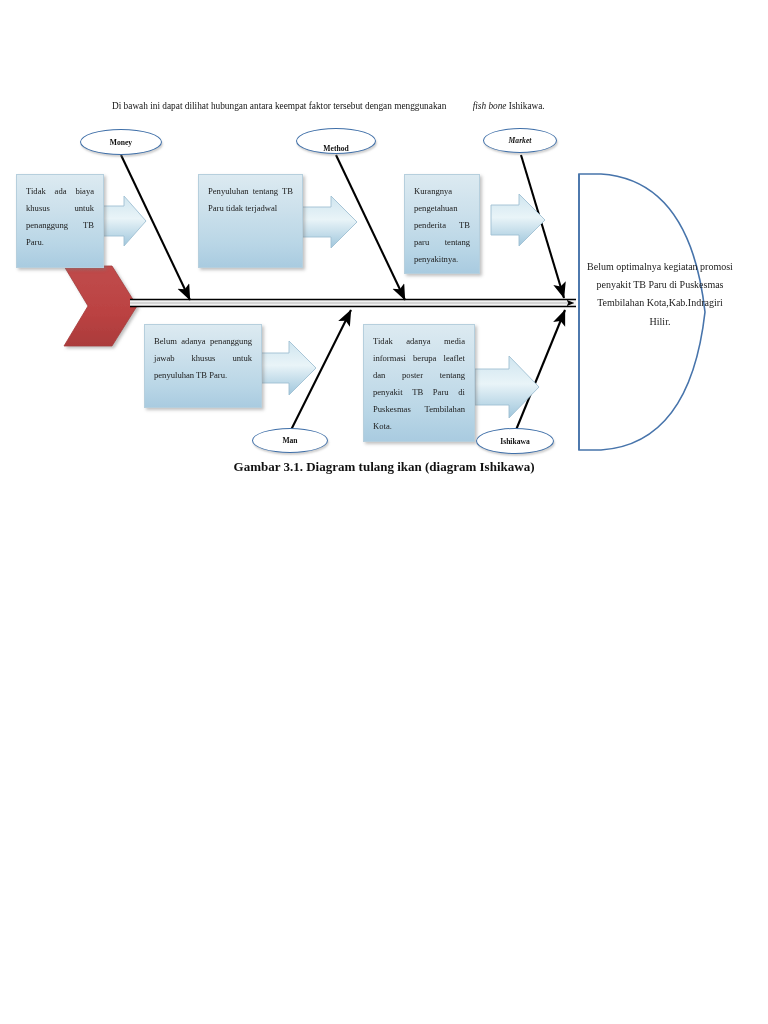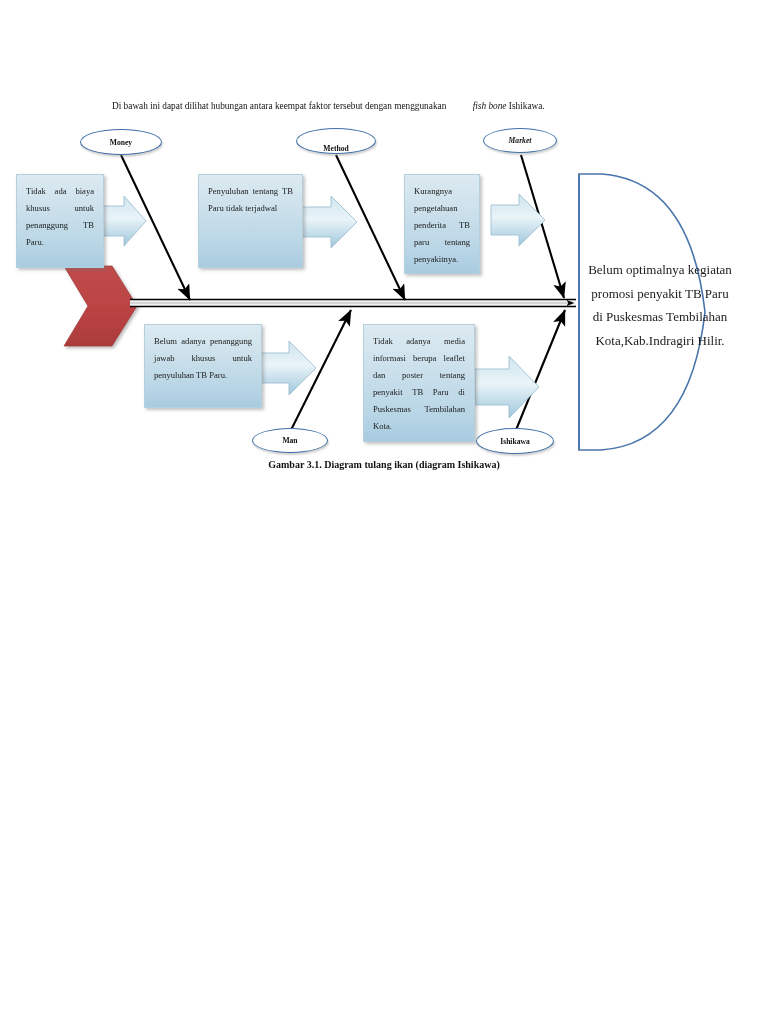--- a/index.html
+++ b/index.html
@@ -82,33 +82,33 @@
   }
   .ellipse.ital { font-style: italic; }
 
   
   .effect-text {
     position: absolute;
     left: 586px;
     top: 258px;
     width: 148px;
     text-align: center;
-    font-size: 13px;
+    font-size: 10px;
     line-height: 1.82;
     color: #1b1b1b;
   }
 
   
   .caption {
     position: absolute;
     left: 0;
     top: 459px;
     width: 768px;
     text-align: center;
-    font-size: 10px;
+    font-size: 13px;
     font-weight: bold;
     color: #111111;
   }
 </style>
 </head>
 <body>
 
 <div id="page">
 
   <div class="intro"><span>Di bawah ini dapat dilihat hubungan antara keempat faktor tersebut dengan menggunakan </span><span class="ital">fish bone</span><span> Ishikawa.</span></div>

